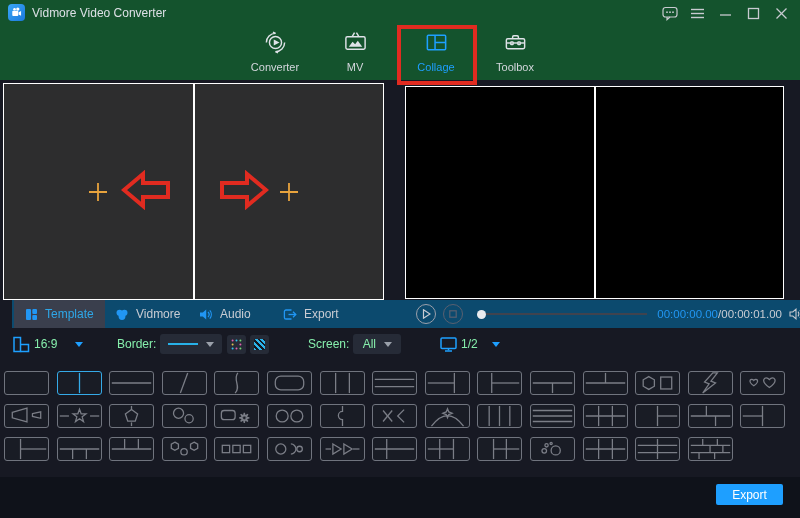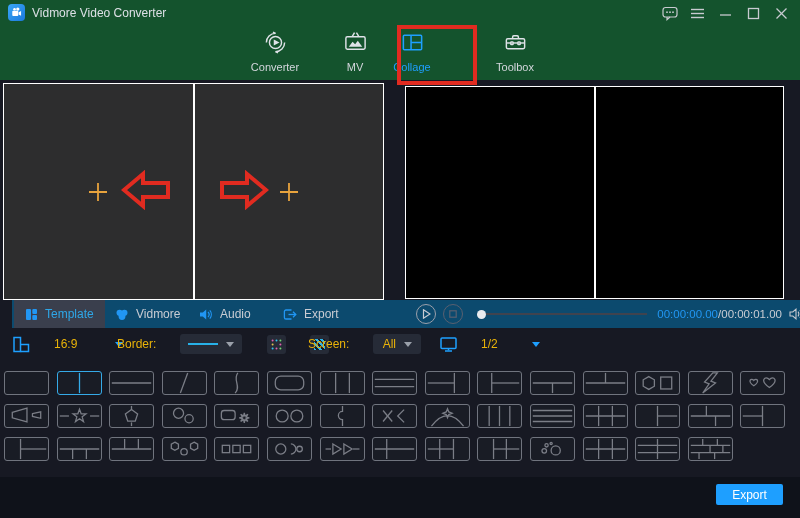--- a/index.html
+++ b/index.html
@@ -50,22 +50,22 @@
   .slider{display:flex;align-items:center;width:170px;margin-left:7px}
   .knob{width:9px;height:9px;border-radius:50%;background:#e9ebef;flex:none}
   .track{height:2px;background:#3f434e;flex:1}
   .time{margin-left:auto;font-size:11.5px;white-space:nowrap}
   .time .cur{color:var(--time-current,#2196f3)}
   .time .sep,.time .dur{color:#c9ccd3}
   .vol{margin-left:7px;margin-right:4px;display:flex;align-items:center}
 
   
   .toolbar{position:absolute;left:0;top:331px;width:800px;height:26px}
-  .tb{position:absolute;top:0;height:26px;display:flex;align-items:center;gap:24px;
-      font-size:12px;color:#eab308}
+  .tb{position:absolute;top:0;height:26px;display:flex;align-items:center;gap:4px;
+      font-size:12px;color:#86efac}
   .dd{height:20px;background:#262b37;border-radius:3px;display:flex;align-items:center;
       padding:0 8px;gap:8px;box-sizing:border-box;cursor:default}
   .line-swatch{width:36px;height:2px;background:#28b1e8}
   .tri{width:0;height:0;border-left:4px solid transparent;border-right:4px solid transparent;
        border-top:5px solid #9aa0aa}
   .tri.blue{border-top-color:var(--accent-blue,#1ea0ff)}
   .pattern-btn{width:19px;height:19px;background:#262b37;border-radius:3px;
                display:flex;align-items:center;justify-content:center;cursor:default}
   .stripes{width:11px;height:11px;background:repeating-linear-gradient(45deg,#2bb3ea 0 2px,#151822 2px 4px)}
 
@@ -153,21 +153,21 @@
           <path d="M22.5,13 A9.5,9.5 0 0 1 13,22.5" fill="none" stroke="#dfe2e8" stroke-width="1.5"></path>
           <path d="M3.5,13 A9.5,9.5 0 0 1 13,3.5" fill="none" stroke="#dfe2e8" stroke-width="1.5"></path>
           <circle cx="13" cy="13" r="6.3" fill="none" stroke="#dfe2e8" stroke-width="1.5"></circle>
           <polygon points="11.2,9.8 17.2,13 11.2,16.2" fill="#dfe2e8"></polygon>
           <path d="M13,3.5 l-2.6,-1.4 M13,22.5 l2.6,1.4" stroke="#dfe2e8" stroke-width="1.5" fill="none"></path>
         </svg>
       </div>
       <div class="nav-label">Converter</div>
     </div>
 
-    <div class="nav-item active" style="left:376px">
+    <div class="nav-item active" style="left:400px">
       <div class="nav-icon">
         <svg width="25" height="25" viewBox="0 0 26 26">
           <rect x="3.5" y="5.5" width="19" height="15" rx="1" fill="none" stroke="#1ea0ff" stroke-width="1.6"></rect>
           <line x1="11.5" y1="5.5" x2="11.5" y2="20.5" stroke="#1ea0ff" stroke-width="1.6"></line>
           <line x1="11.5" y1="13" x2="22.5" y2="13" stroke="#1ea0ff" stroke-width="1.6"></line>
         </svg>
       </div>
       <div class="nav-label">Collage</div>
     </div>
 

